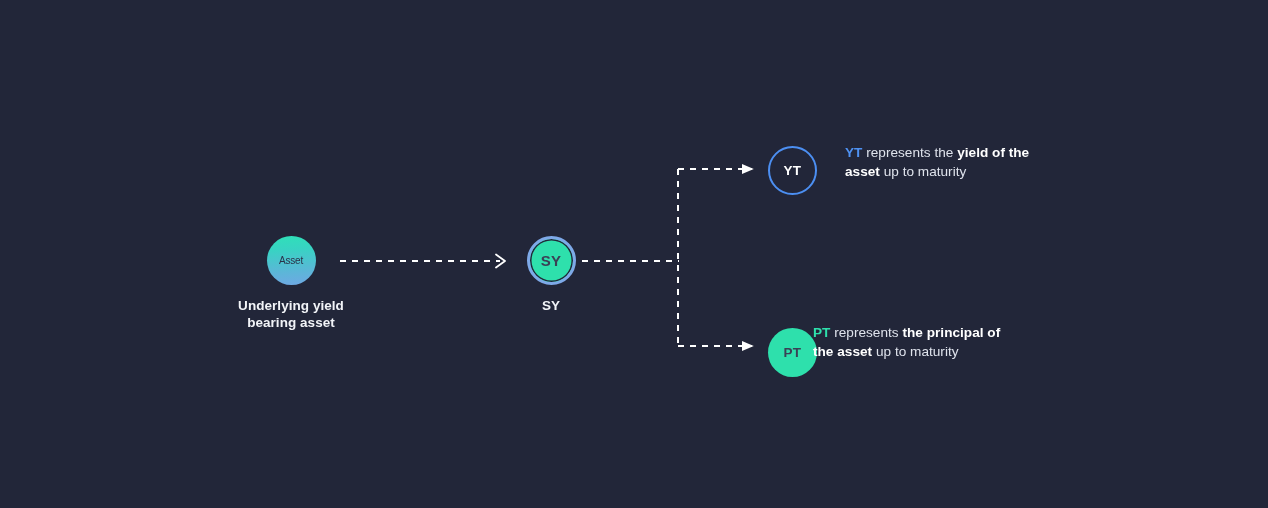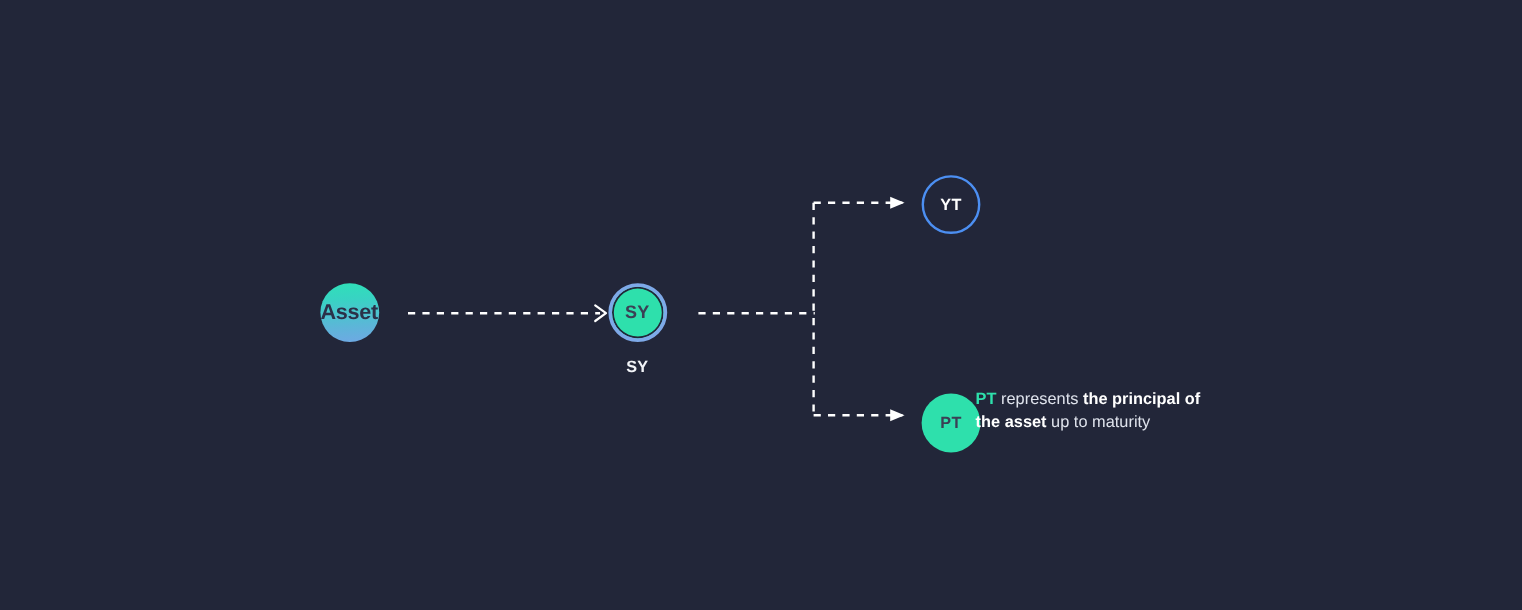--- a/index.html
+++ b/index.html
@@ -47,30 +47,30 @@
     width: 49px;
     height: 49px;
     border-radius: 50%;
     margin: 0 auto;
     background: linear-gradient(177deg, #2fe0b8 0%, #38d3c3 28%, #5cb6d8 72%, #6fa8e4 100%);
     display: flex;
     align-items: center;
     justify-content: center;
   }
   .circle-asset .glyph {
-    font-size: 18px;
-    font-weight: bold;
+    font-size: 10px;
+    font-weight: normal;
     color: #2b3048;
     letter-spacing: -0.2px;
   }
 
   
   .node-sy-wrap {
     position: absolute;
-    left: 471px;
+    left: 491px;
     top: 236px;
     width: 120px;
     text-align: center;
   }
   .circle-sy {
     width: 49px;
     height: 49px;
     border-radius: 50%;
     margin: 0 auto;
     background: #2ee0ac;
@@ -193,20 +193,24 @@
 
     <g>
       <line x1="678" y1="346" x2="752" y2="346" stroke="#ffffff" stroke-width="2" stroke-dasharray="6 6" stroke-linecap="butt" marker-end="url(#arrow-solid)"></line>
     </g>
   </svg>
 
   <div class="node-asset-wrap">
     <div class="circle-asset">
       <span class="glyph">Asset</span>
     </div>
+    <div class="node-caption">
+      <span>Underlying yield</span><br>
+      <span>bearing asset</span>
+    </div>
   </div>
 
   <div class="node-sy-wrap">
     <div class="circle-sy">
       <span class="glyph">SY</span>
     </div>
     <div class="node-caption">SY</div>
   </div>
 
   <div class="node-yt-wrap">
@@ -214,16 +218,17 @@
       <span class="glyph">YT</span>
     </div>
   </div>
 
   <div class="node-pt-wrap">
     <div class="circle-pt">
       <span class="glyph">PT</span>
     </div>
   </div>
 
+  <div class="desc desc-yt"><span class="tok-yt">YT</span><span> represents the </span><b>yield of the asset</b><span> up to maturity</span></div>
 
   <div class="desc desc-pt"><span class="tok-pt">PT</span><span> represents </span><b>the principal of the asset</b><span> up to maturity</span></div>
 
 </div>
 
 </body></html>

